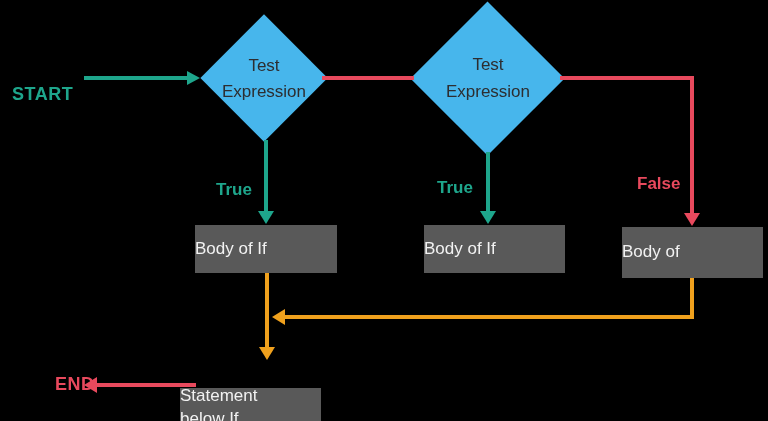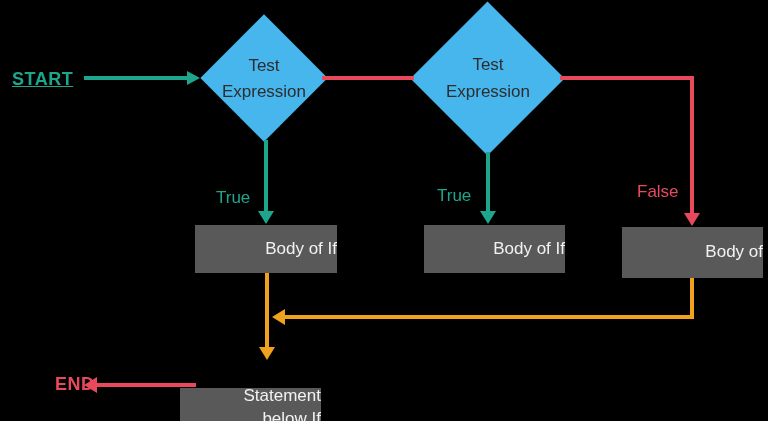--- a/index.html
+++ b/index.html
@@ -23,33 +23,33 @@
   .teal{color:var(--teal);} .red{color:var(--red);} .orange{color:var(--orange);}
   
   .diamond{position:absolute; background:var(--blue); transform:rotate(45deg);}
   .dlabel{
     position:absolute; display:flex; flex-direction:column; align-items:center; justify-content:center;
     color:var(--diamond-text); font-size:17px; line-height:1.5; text-align:center; z-index:2;
   }
   
   .box{
     position:absolute; background:var(--gray); color:var(--box-text);
-    display:flex; flex-direction:column; align-items:flex-end; justify-content:center;
+    display:flex; flex-direction:column; align-items:flex-start; justify-content:center;
     font-size:17px; line-height:1.3; text-align:center; z-index:2;
   }
   
-  .elabel{position:absolute; font-weight:normal; font-size:17px; z-index:3;margin-top:8px;}
+  .elabel{position:absolute; font-weight:bold; font-size:17px; z-index:3;}
   .terminal{position:absolute; font-weight:bold; font-size:18px; letter-spacing:0.5px; z-index:3;}
 </style>
 </head>
 <body>
 
 <div class="canvas">
 
-  <span class="terminal teal" style="left:12px; top:69px;text-decoration:underline;">START</span>
+  <span class="terminal teal" style="left:12px; top:84px;">START</span>
   <div class="line h teal" style="left:84px; top:76px; width:105px;"></div>
   <div class="tri right teal" style="left:187px; top:71px;"></div>
 
   <div class="diamond" style="left:219px; top:33px; width:90px; height:90px;"></div>
   <div class="dlabel" style="left:200px; top:15px; width:128px; height:127px;">
     <div>Test</div>
     <div>Expression</div>
   </div>
 
   <div class="diamond" style="left:433px; top:24px; width:109px; height:109px;"></div>

